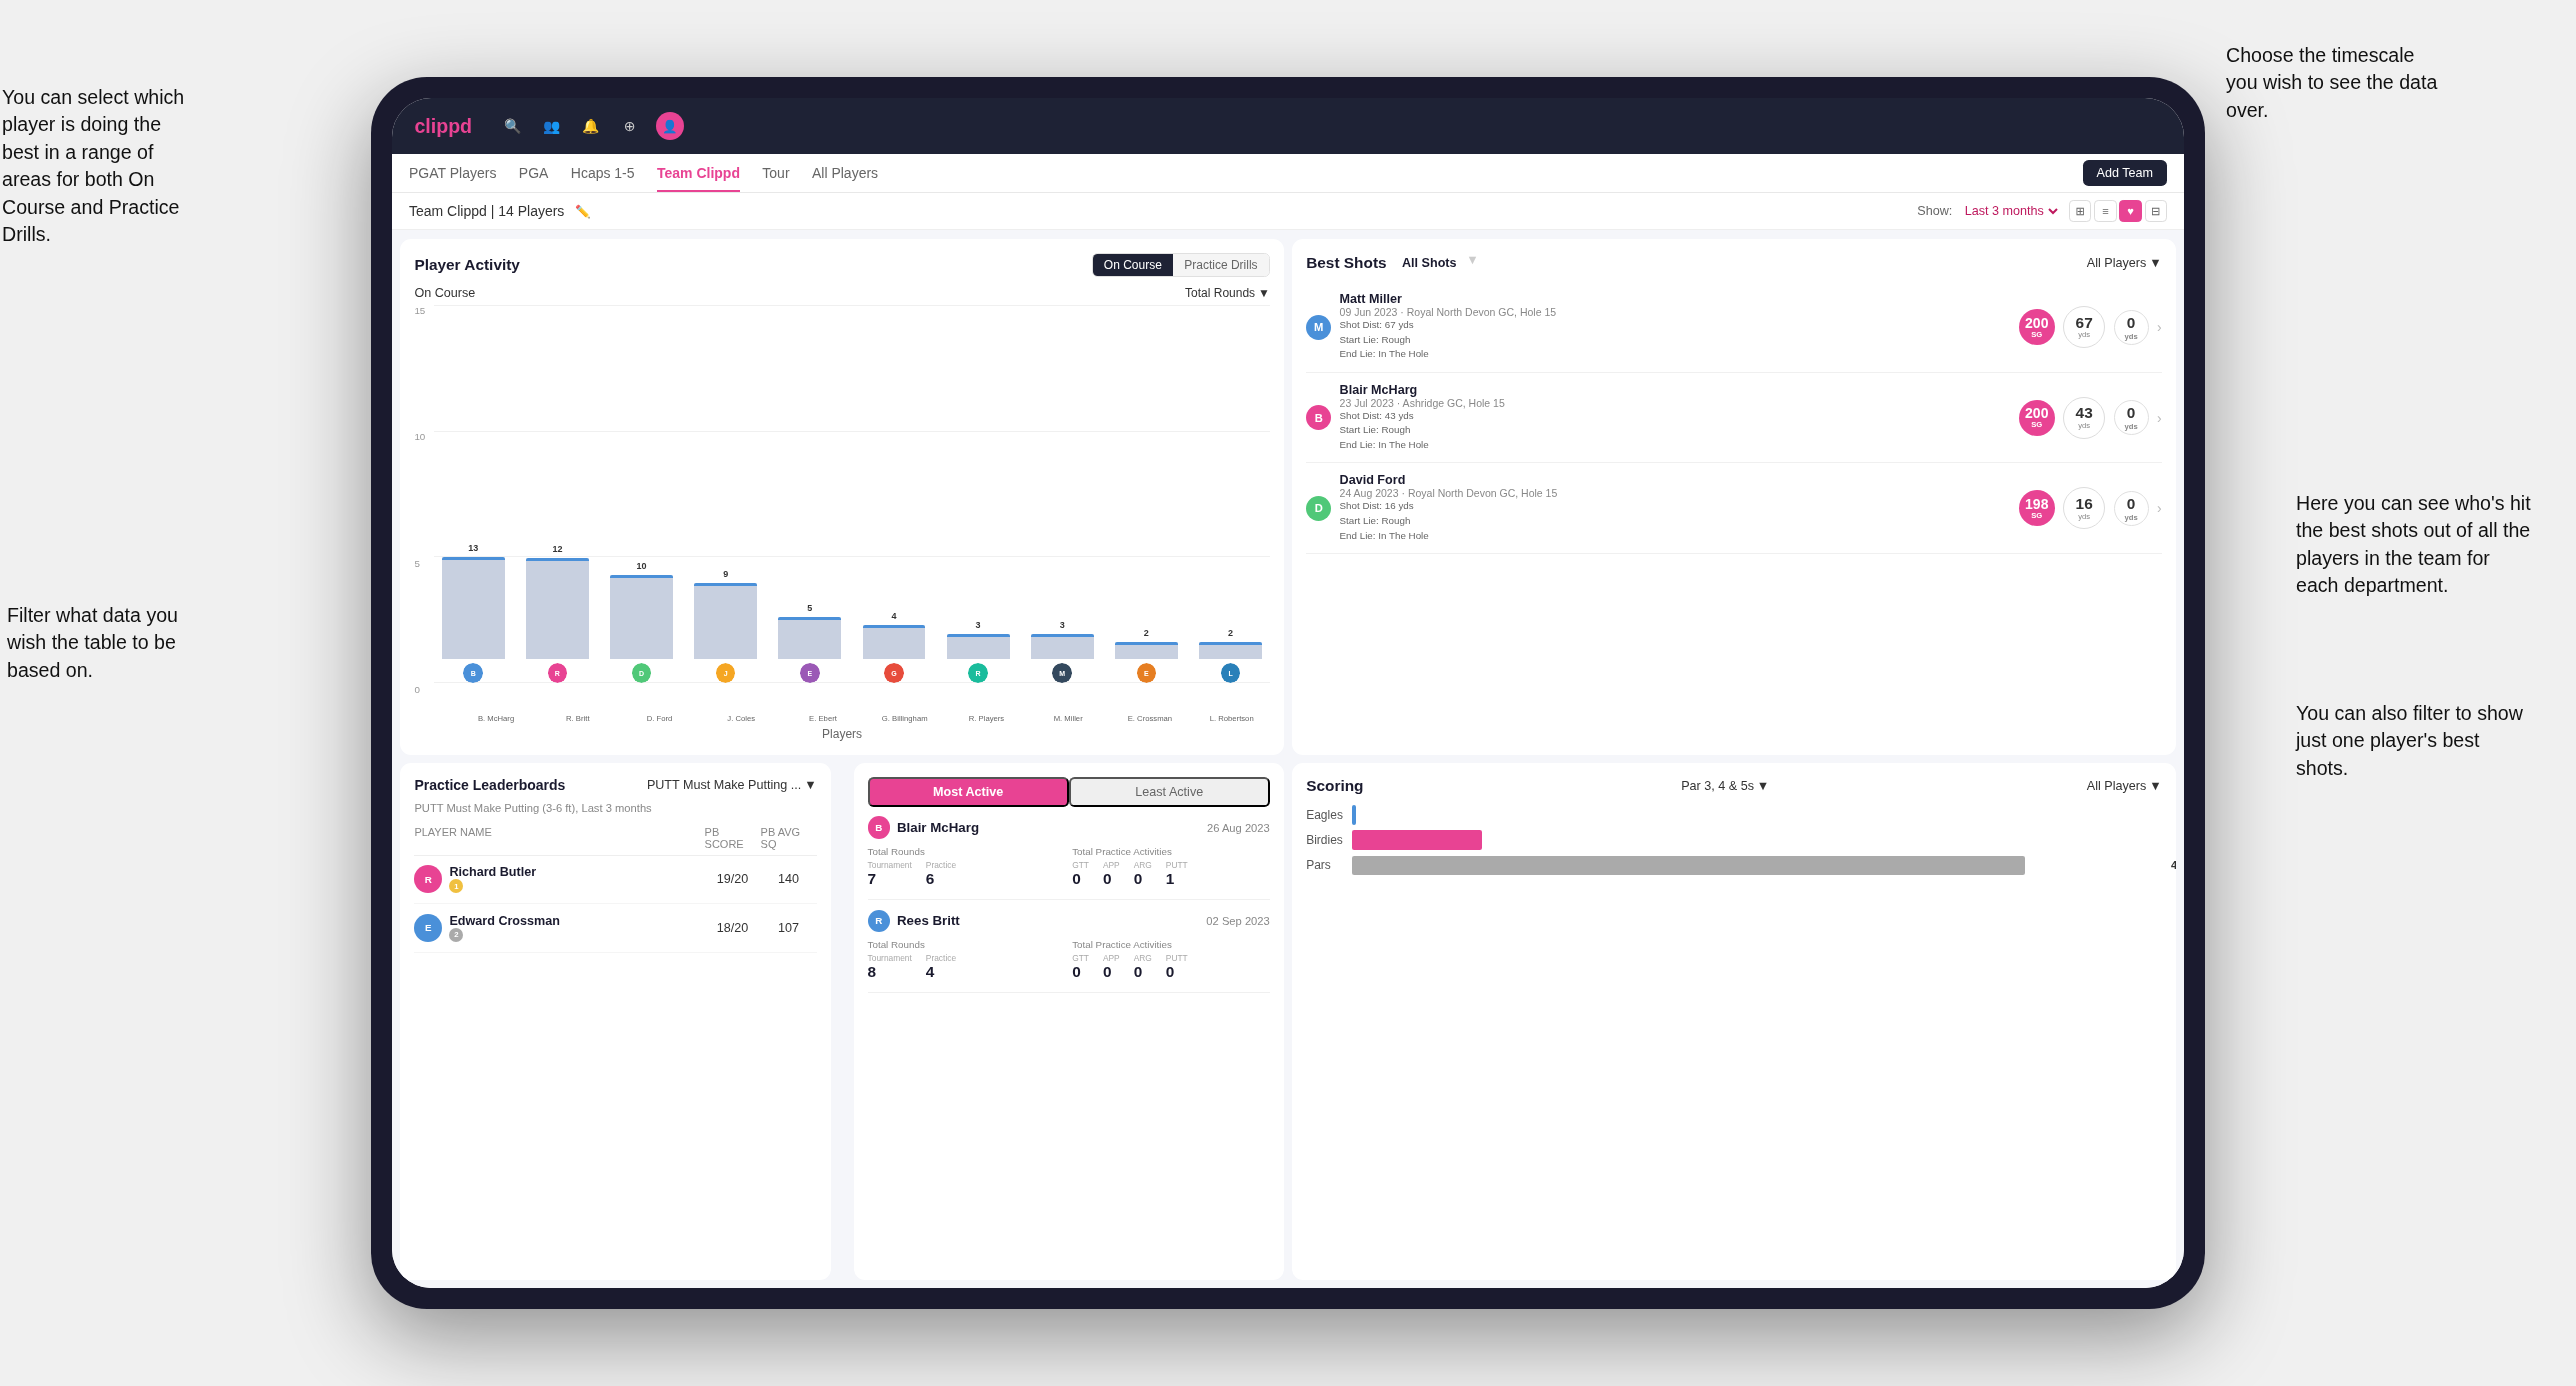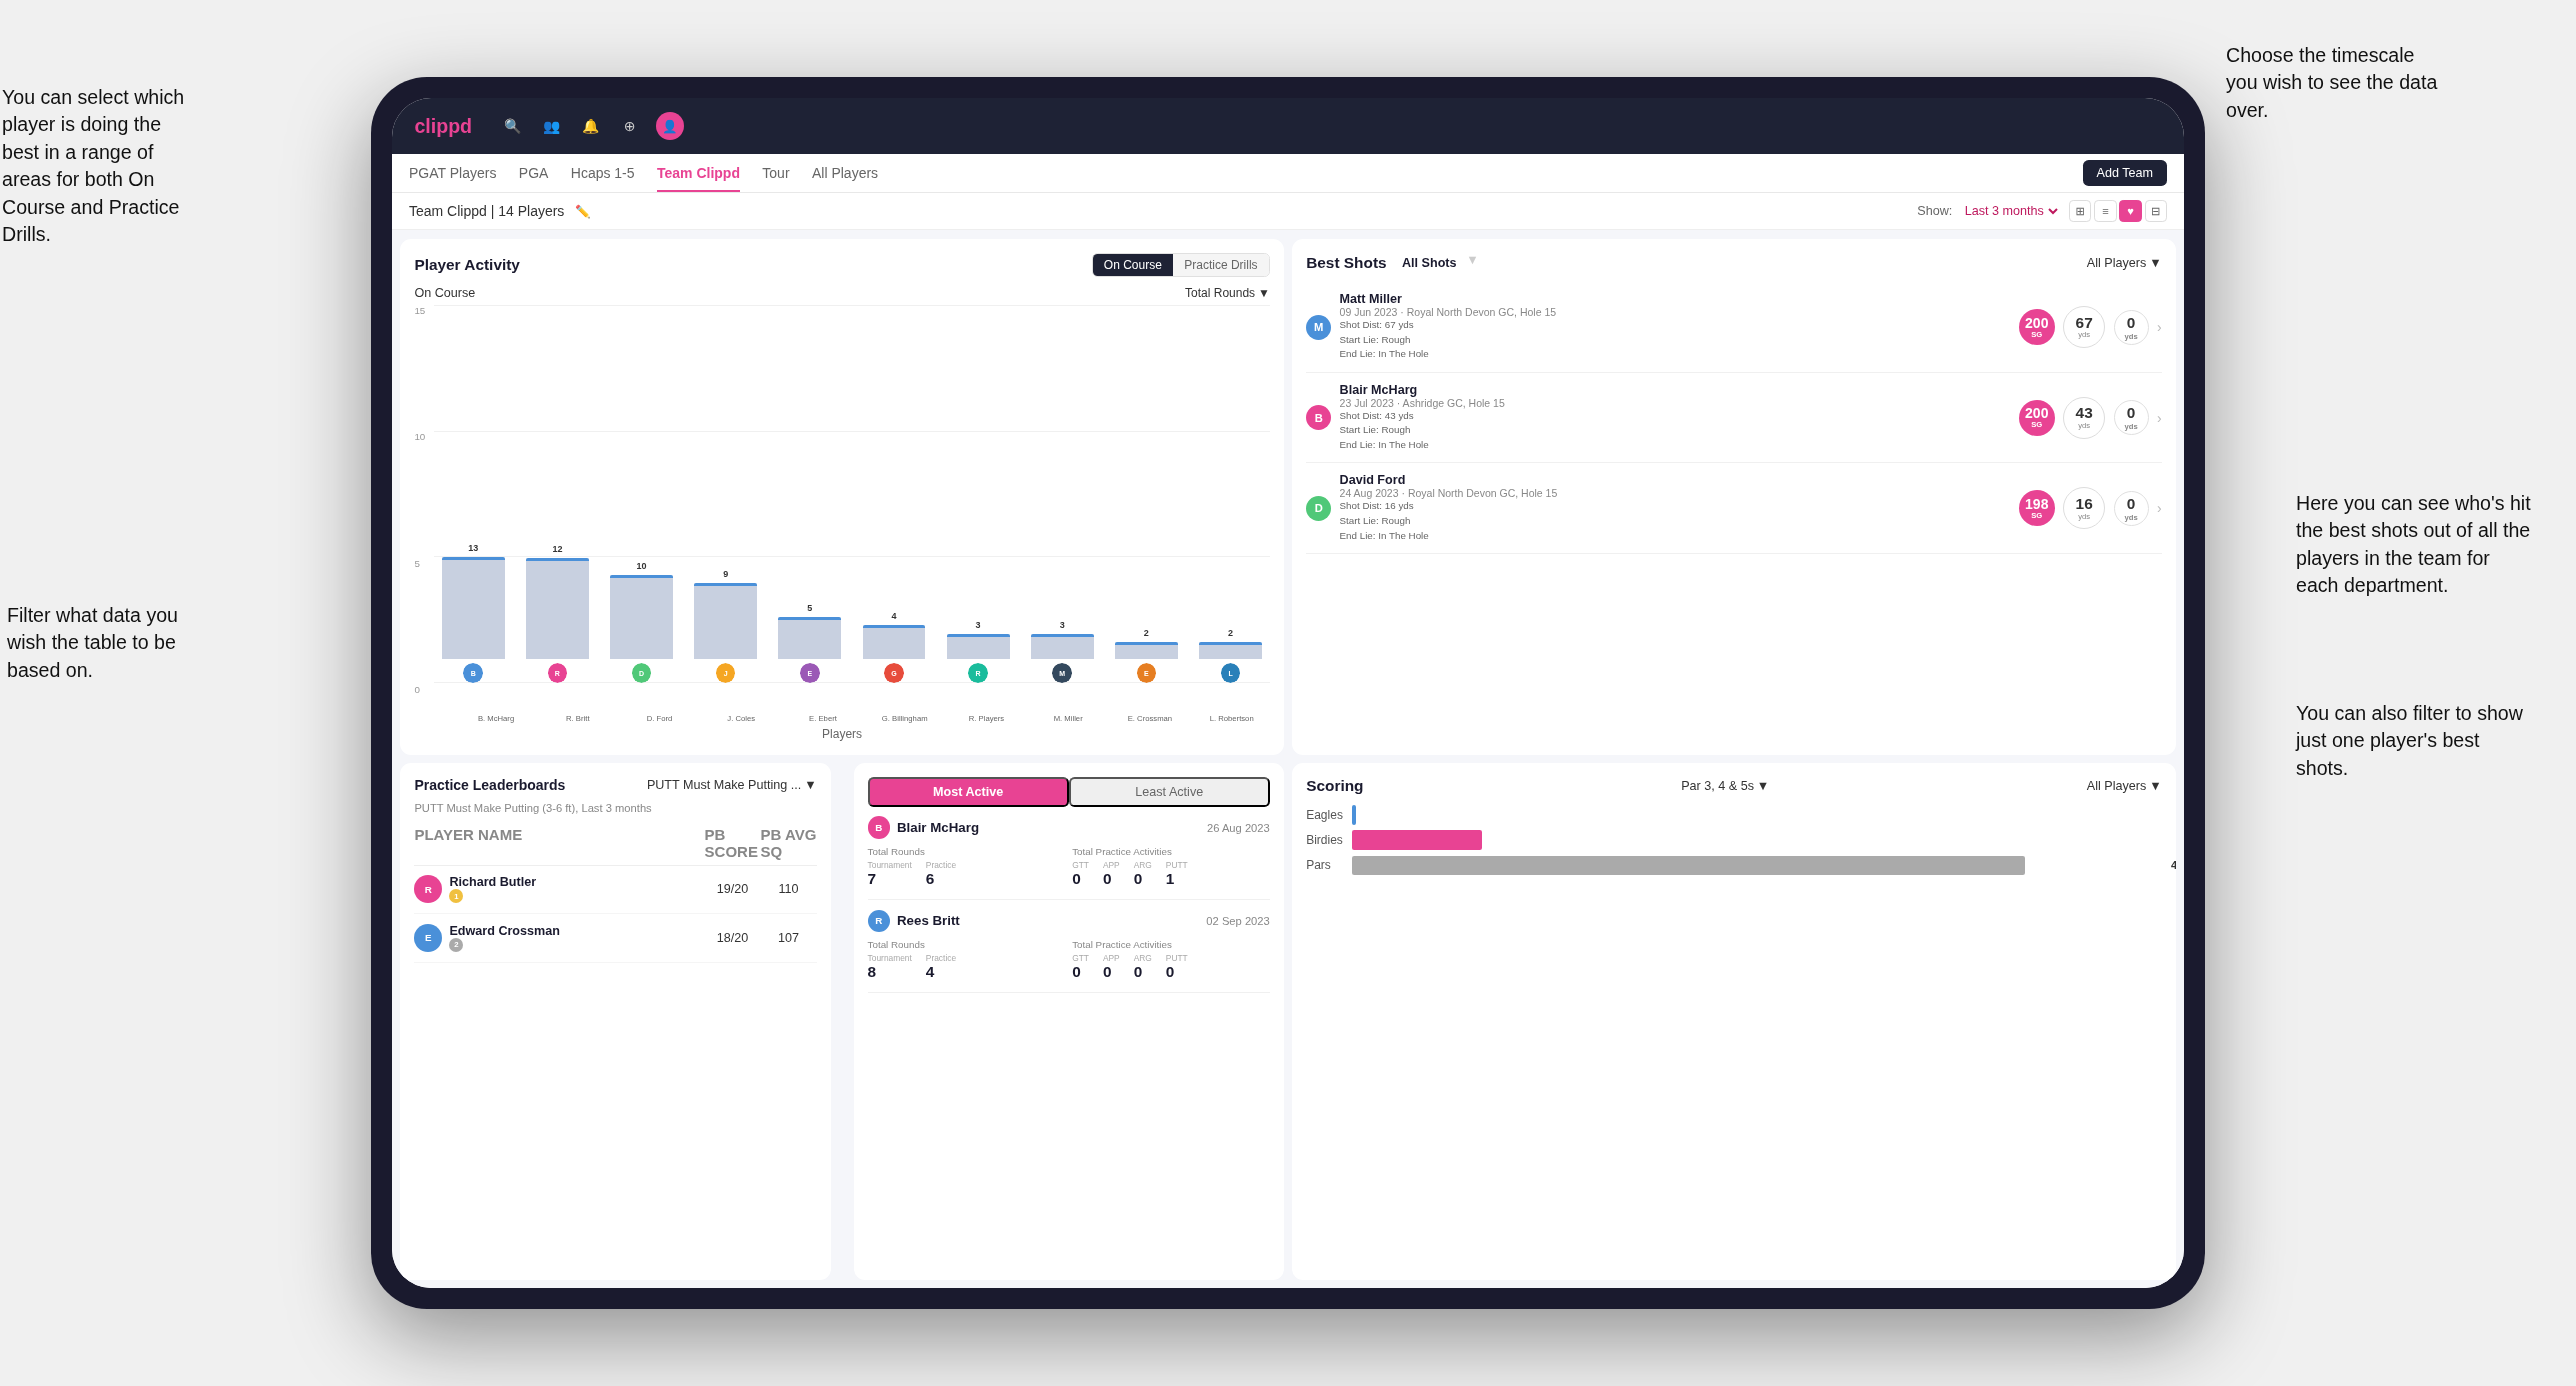--- a/index.html
+++ b/index.html
@@ -480,23 +480,23 @@
       display: flex;
       align-items: center;
       gap: 2.8px;
     }
     .drill-subtitle { font-size: 11.2px; color: #888; margin-bottom: 8.4px; }
     .leaderboard-cols {
       display: grid;
       grid-template-columns: 1fr 56px 56px;
       padding: 4.2px 0;
       border-bottom: 0.7px solid #eee;
-      font-size: 15px;
+      font-size: 11px;
       color: #888;
-      font-weight: 700;
+      font-weight: 400;
       text-transform: uppercase;
     }
     .leaderboard-row {
       display: grid;
       grid-template-columns: 1fr 56px 56px;
       padding: 9.8px 0;
       border-bottom: 0.7px solid #f5f5f5;
       align-items: center;
     }
     .player-cell {
@@ -934,21 +934,21 @@
     <div class="player-cell">
       <div class="lb-avatar">
         <div class="lb-avatar-inner" style="background:#e84393;">R</div>
       </div>
       <div>
         <div class="player-name-lb">Richard Butler</div>
         <div class="rank-badge" style="width:14px;height:14px;font-size:7.7px;">1</div>
       </div>
     </div>
     <div class="score-cell">19/20</div>
-    <div class="score-cell">110</div>
+    <div class="score-cell">140</div>
   </div>
               <div class="leaderboard-row">
     <div class="player-cell">
       <div class="lb-avatar">
         <div class="lb-avatar-inner" style="background:#4a90d9;">E</div>
       </div>
       <div>
         <div class="player-name-lb">Edward Crossman</div>
         <div class="rank-badge rank-badge-2" style="width:14px;height:14px;font-size:7.7px;">2</div>
       </div>

